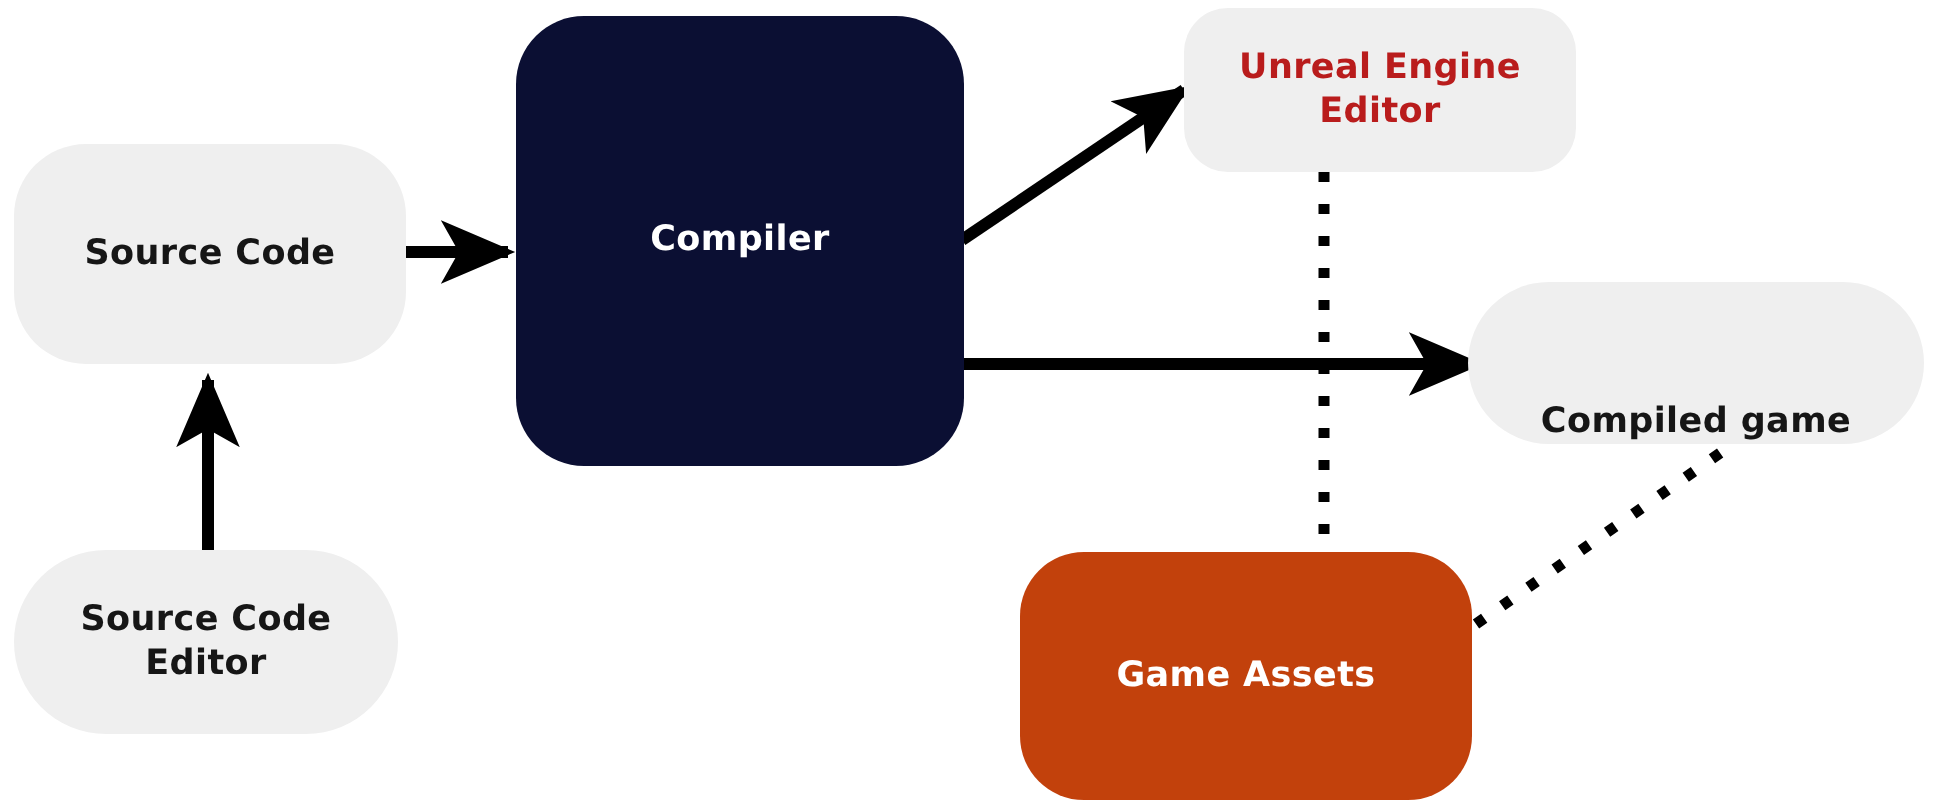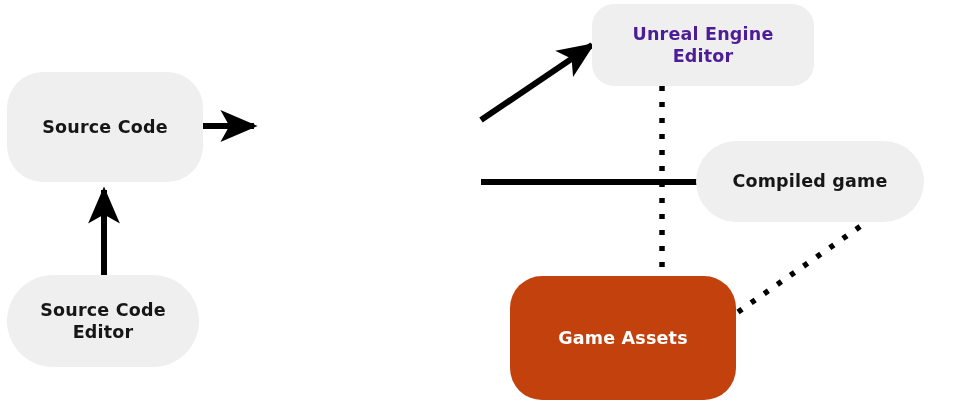--- a/index.html
+++ b/index.html
@@ -57,32 +57,33 @@
     font-size: 17.5px;
   }
   #node-compiler {
     left: 258px; top: 8px;  width: 224px; height: 225px;
     border-radius: 34px;
     background: #0b0f33;
     color: #ffffff;
     font-size: 17.5px;
   }
   #node-unreal-engine-editor {
-    left: 592px; top: 4px;  width: 222px; height: 82px;
+    left: 592px; top: 4px;  width: 196px; height: 82px;
     border-radius: 22px;
     background: #efefef;
-    color: #4c1d95;
+    color: #b91c1c;
     font-size: 17.5px;
   }
   #node-compiled-game {
-    left: 696px; top: 141px; width: 228px; height: 81px;
+    left: 734px; top: 141px; width: 228px; height: 81px;
     border-radius: 41px;
     background: #efefef;
     color: #161616;
     font-size: 17.5px;
+    align-items: flex-end;
   }
   #node-game-assets {
     left: 510px; top: 276px; width: 226px; height: 124px;
     border-radius: 32px;
     background: #c2410c;
     color: #ffffff;
     font-size: 17.5px;
   }
 </style>
 </head>
@@ -112,20 +113,23 @@
 
   <div class="node" id="node-source-code">
     <span class="node-label">Source Code</span>
   </div>
 
   <div class="node" id="node-source-code-editor">
     <span class="node-label">Source Code
 Editor</span>
   </div>
 
+  <div class="node" id="node-compiler">
+    <span class="node-label">Compiler</span>
+  </div>
 
   <div class="node" id="node-unreal-engine-editor">
     <span class="node-label">Unreal Engine
 Editor</span>
   </div>
 
   <div class="node" id="node-compiled-game">
     <span class="node-label">Compiled game</span>
   </div>
 

